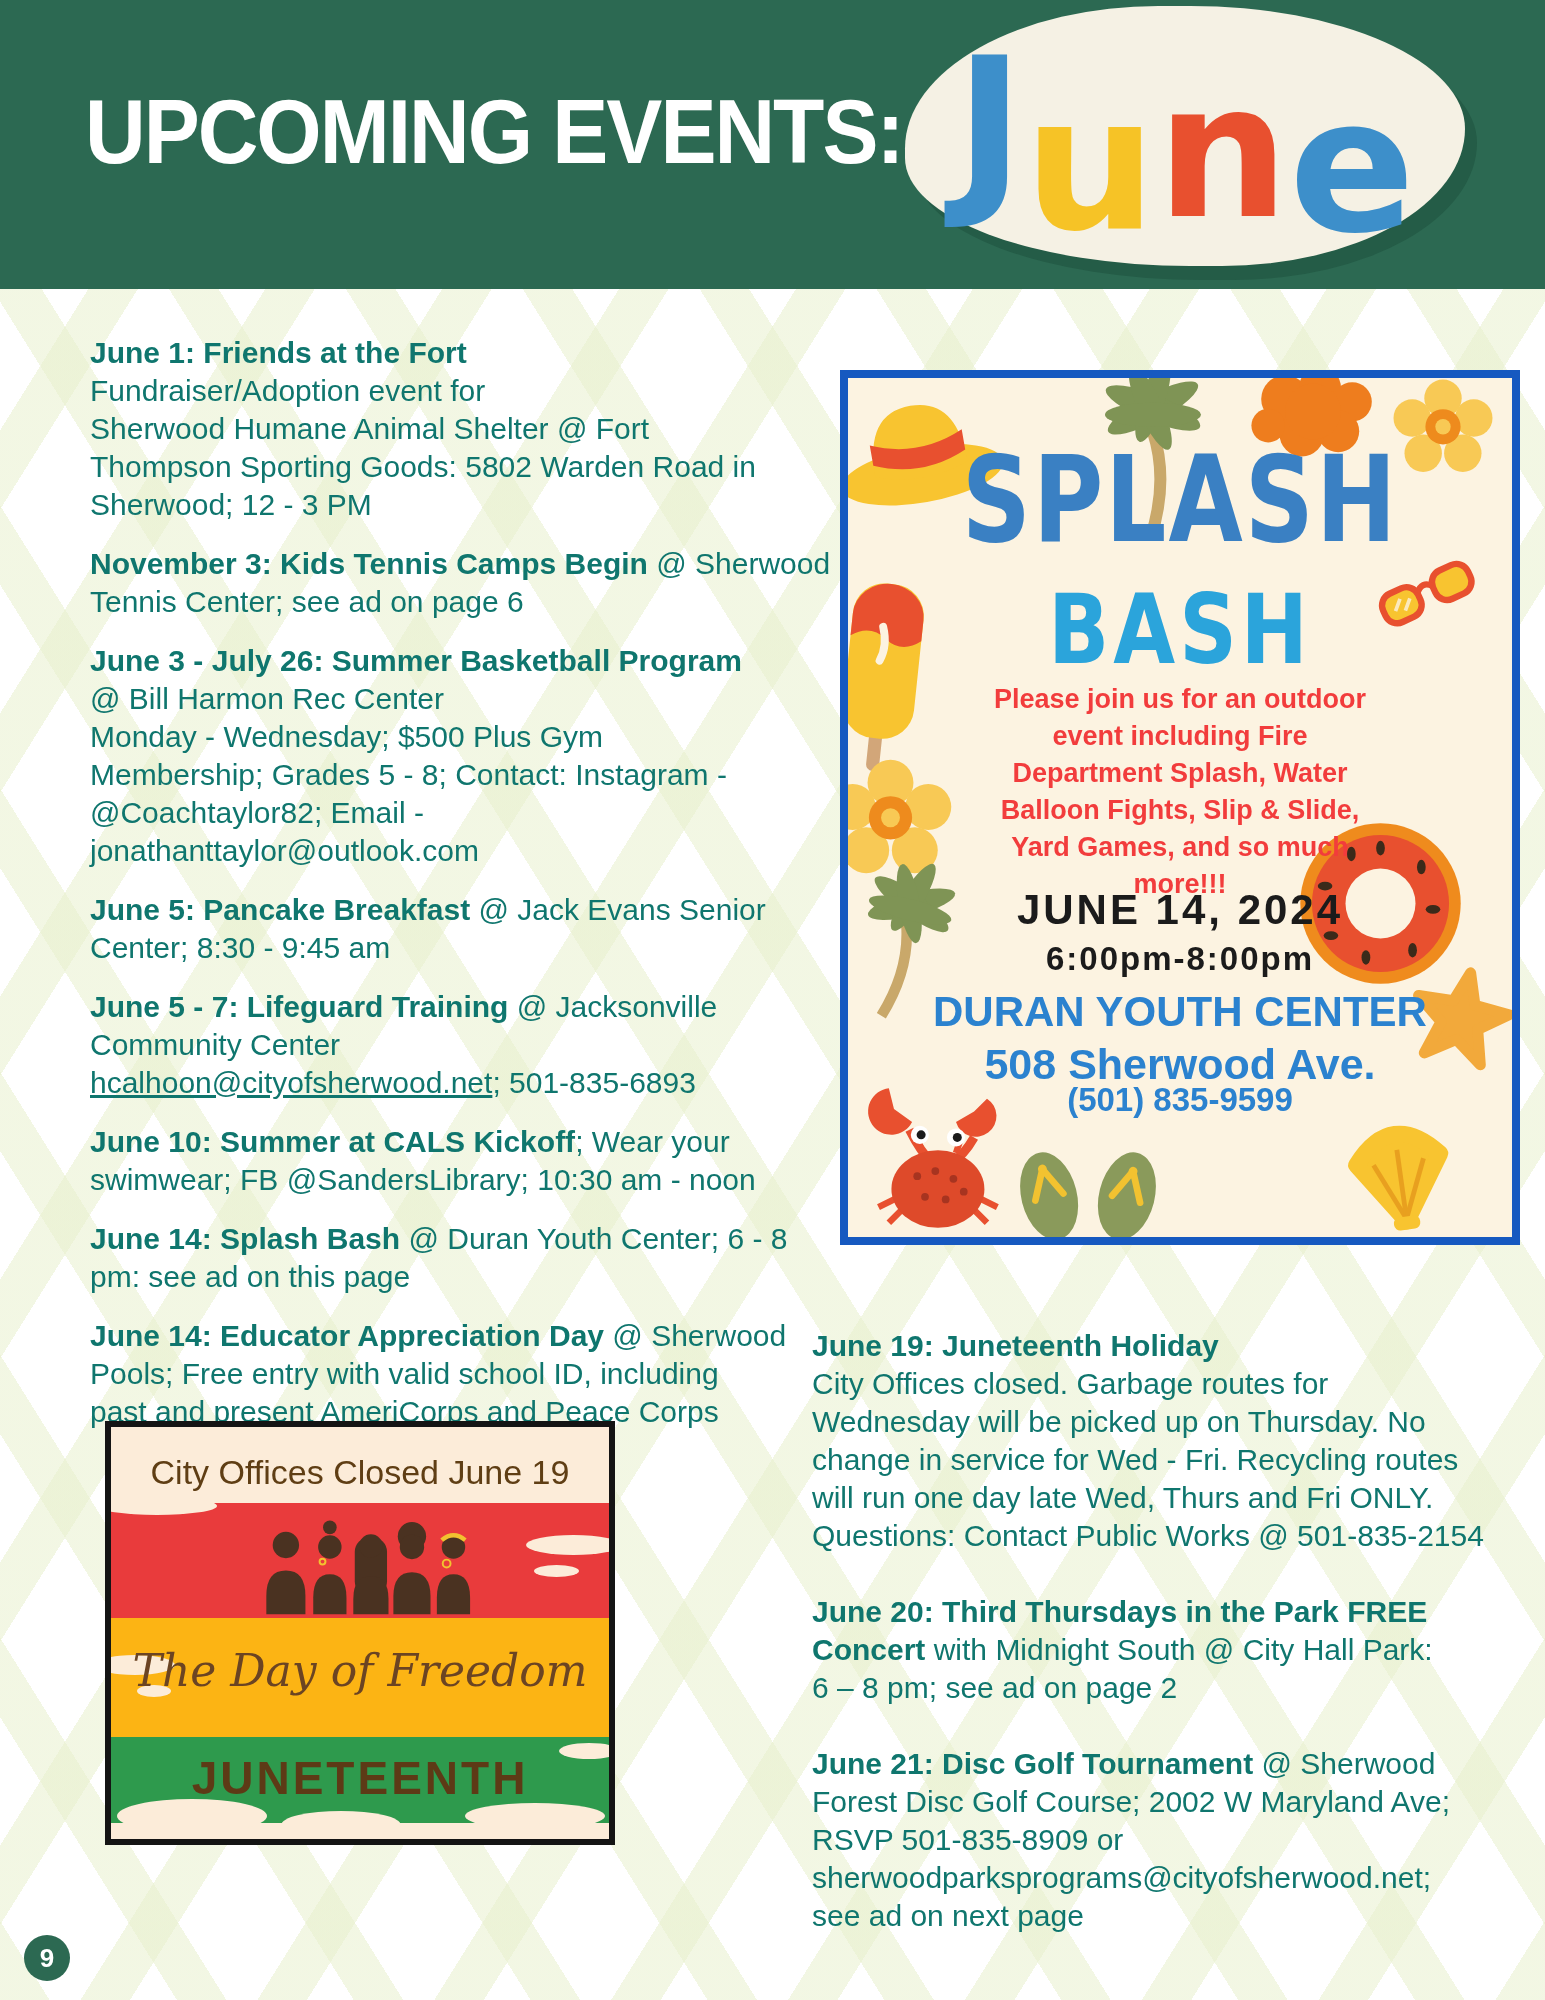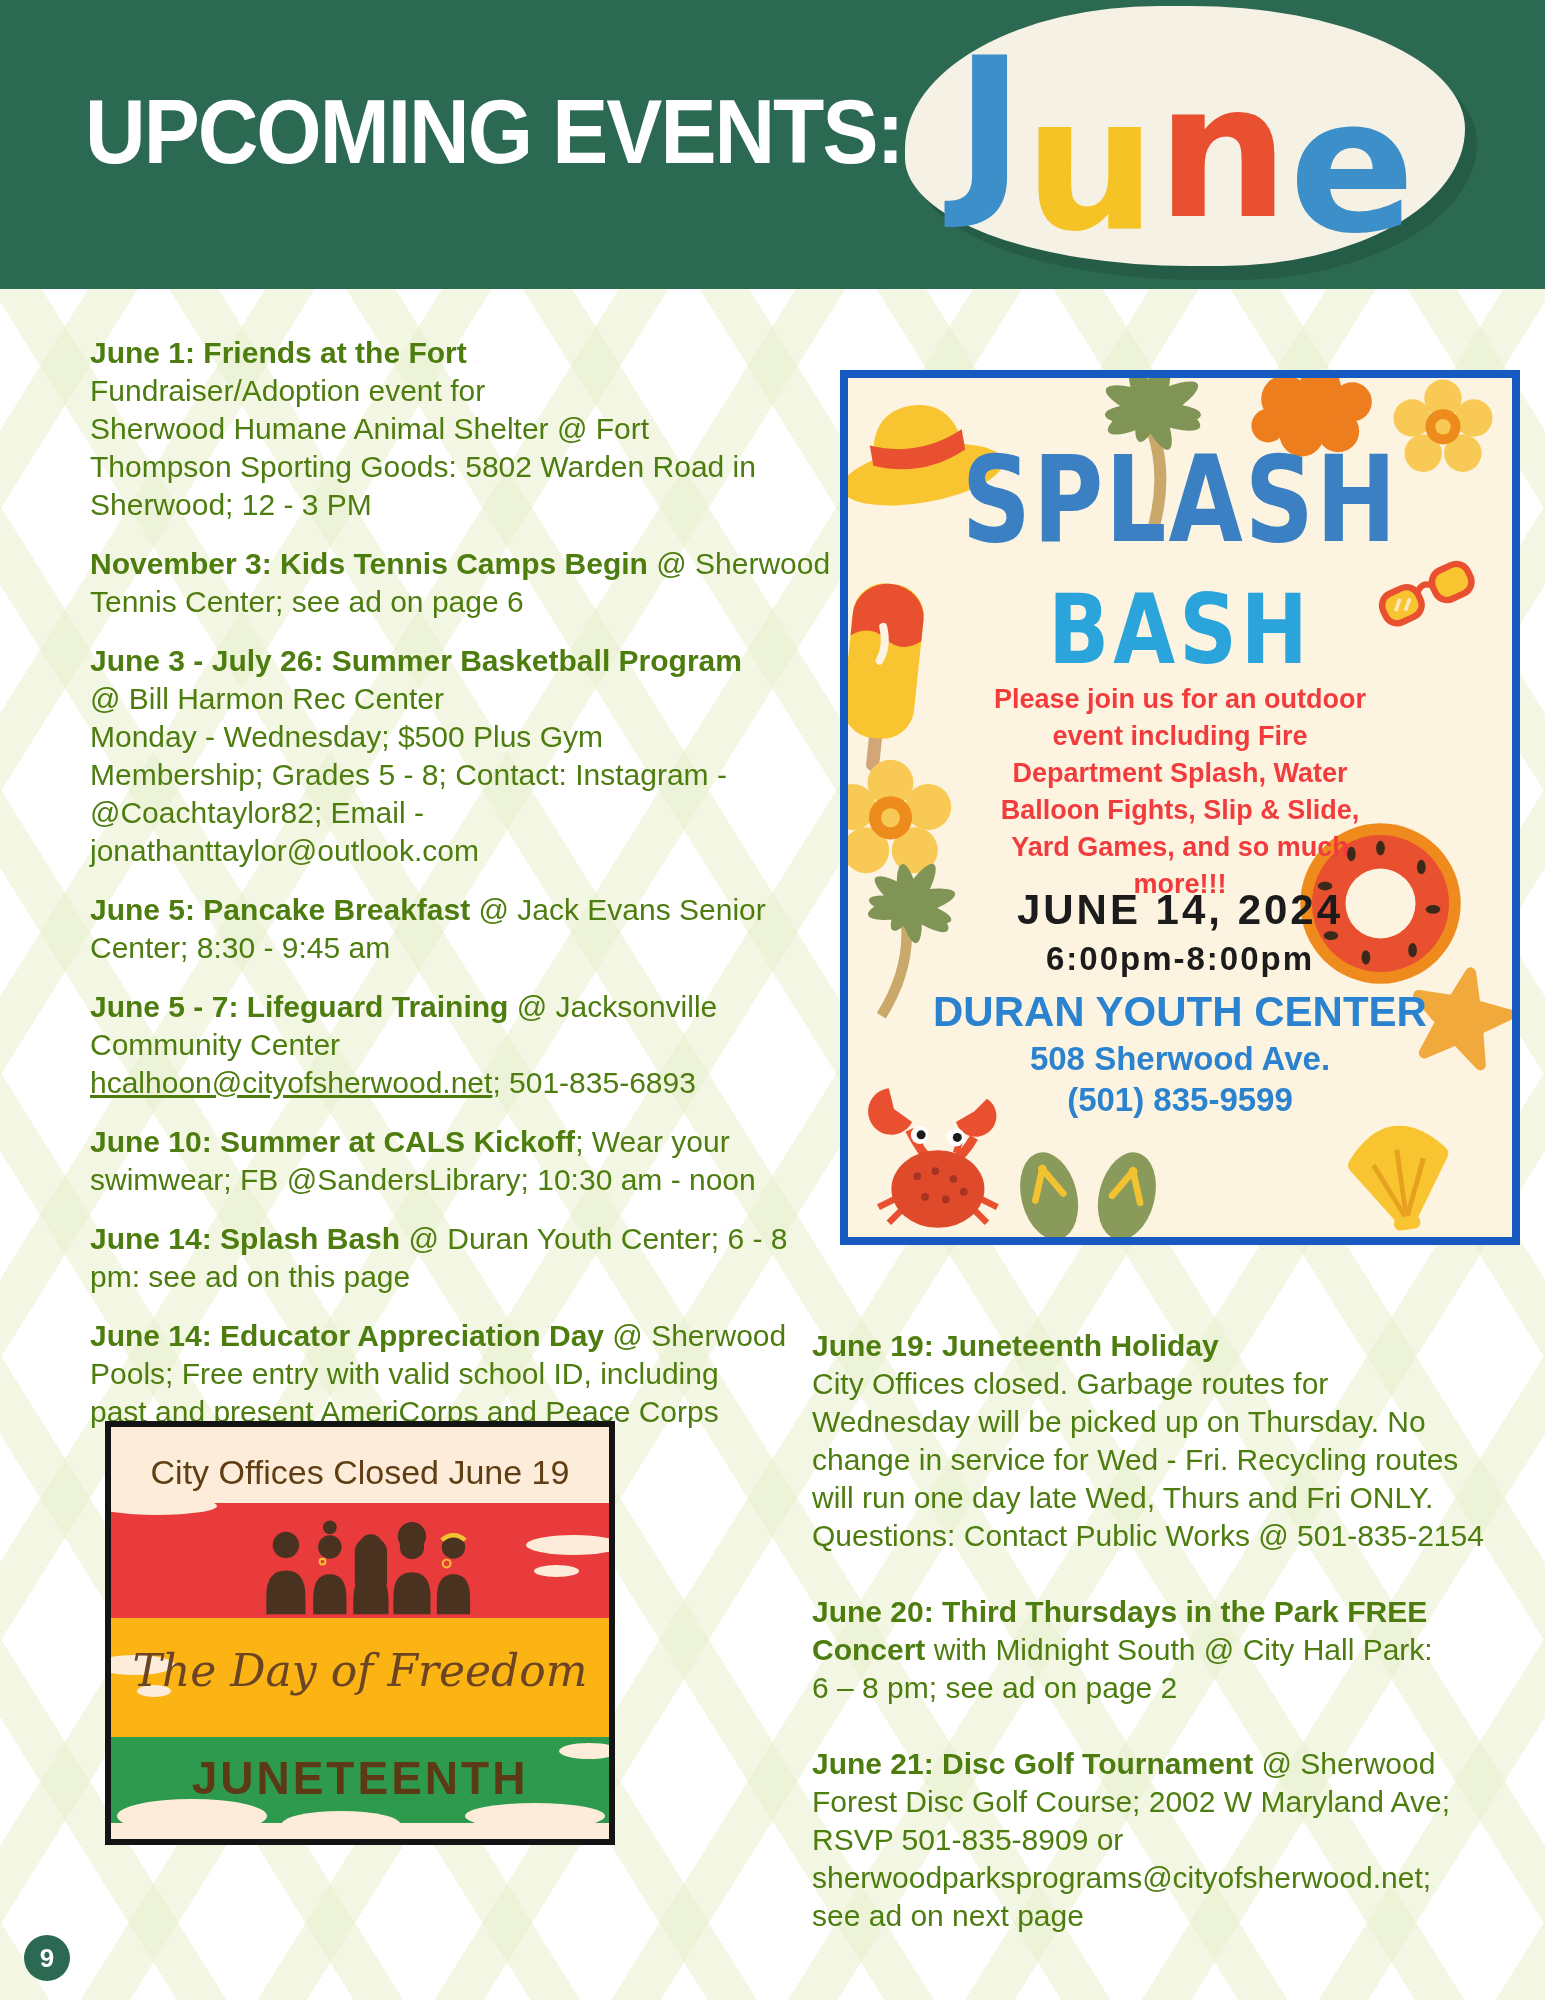--- a/index.html
+++ b/index.html
@@ -14,41 +14,41 @@
              letter-spacing:-2px;line-height:1;transform:scaleY(1.08);transform-origin:left top;white-space:pre;}
   .june-badge{position:absolute;left:905px;top:6px;width:560px;height:260px;}
   .june-blob{position:absolute;inset:0;background:#f5f1e4;
              border-radius:48% 52% 46% 54% / 58% 50% 56% 44%;
              box-shadow:12px 14px 0 rgba(10,45,30,.22);}
   .june-letters{position:absolute;inset:0;display:flex;justify-content:center;align-items:center;
                 font-family:"DejaVu Sans",sans-serif;font-weight:bold;font-size:186px;line-height:1;}
   .june-letters span{display:inline-block;}
 
   
-  .col{position:absolute;color:#4d7c0f;font-size:30px;line-height:38px;white-space:pre;}
+  .col{position:absolute;color:#0f766e;font-size:30px;line-height:38px;white-space:pre;}
   #left-col{left:90px;top:334px;width:720px;}
   #right-col{left:812px;top:1327px;width:720px;}
   .event{margin:0 0 21px 0;}
   #right-col .event{margin:0 0 38px 0;}
   .event b{font-weight:bold;}
   .evlink{text-decoration:underline;cursor:pointer;}
 
   
   .flyer{position:absolute;left:840px;top:370px;width:680px;height:875px;box-sizing:border-box;
          border:8px solid #1659c0;background:#fcf3e1;overflow:hidden;}
   .ftext{position:absolute;left:0;right:0;text-align:center;white-space:pre;z-index:5;}
   .f-splash{top:52px;font-size:96px;font-weight:bold;color:#3a80c3;letter-spacing:2px;
             transform:scaleY(1.25);transform-origin:center top;font-family:"DejaVu Sans",sans-serif;}
   .f-bash{top:196px;font-size:80px;font-weight:bold;color:#2ba4db;letter-spacing:4px;
           transform:scaleY(1.2);transform-origin:center top;font-family:"DejaVu Sans",sans-serif;}
   .f-desc{top:303px;font-size:27px;font-weight:bold;line-height:37px;color:#f23c3c;}
   .f-date{top:508px;font-size:42px;font-weight:bold;letter-spacing:3px;color:#1b1b1b;}
   .f-time{top:562px;font-size:33px;font-weight:bold;letter-spacing:2px;color:#1b1b1b;}
   .f-venue{top:610px;font-size:42px;font-weight:bold;color:#2b82cf;}
-  .f-addr{top:662px;font-size:33px;font-weight:bold;color:#2b82cf;}
+  .f-addr{top:662px;font-size:43px;font-weight:bold;color:#2b82cf;}
   .f-phone{top:703px;font-size:33px;font-weight:bold;color:#2b82cf;}
   .f-price{top:750px;font-size:23px;font-weight:bold;color:#2b82cf;}
   .deco{position:absolute;z-index:1;}
 
   
   .jt{position:absolute;left:105px;top:1421px;width:510px;height:424px;box-sizing:border-box;
       border:6px solid #141414;background:#fcecd9;overflow:hidden;}
   .jt-title{position:absolute;left:0;right:0;top:26px;text-align:center;font-size:34px;
             font-weight:normal;color:#5f3e14;white-space:pre;}
   .jt-band{position:absolute;left:0;right:0;}

